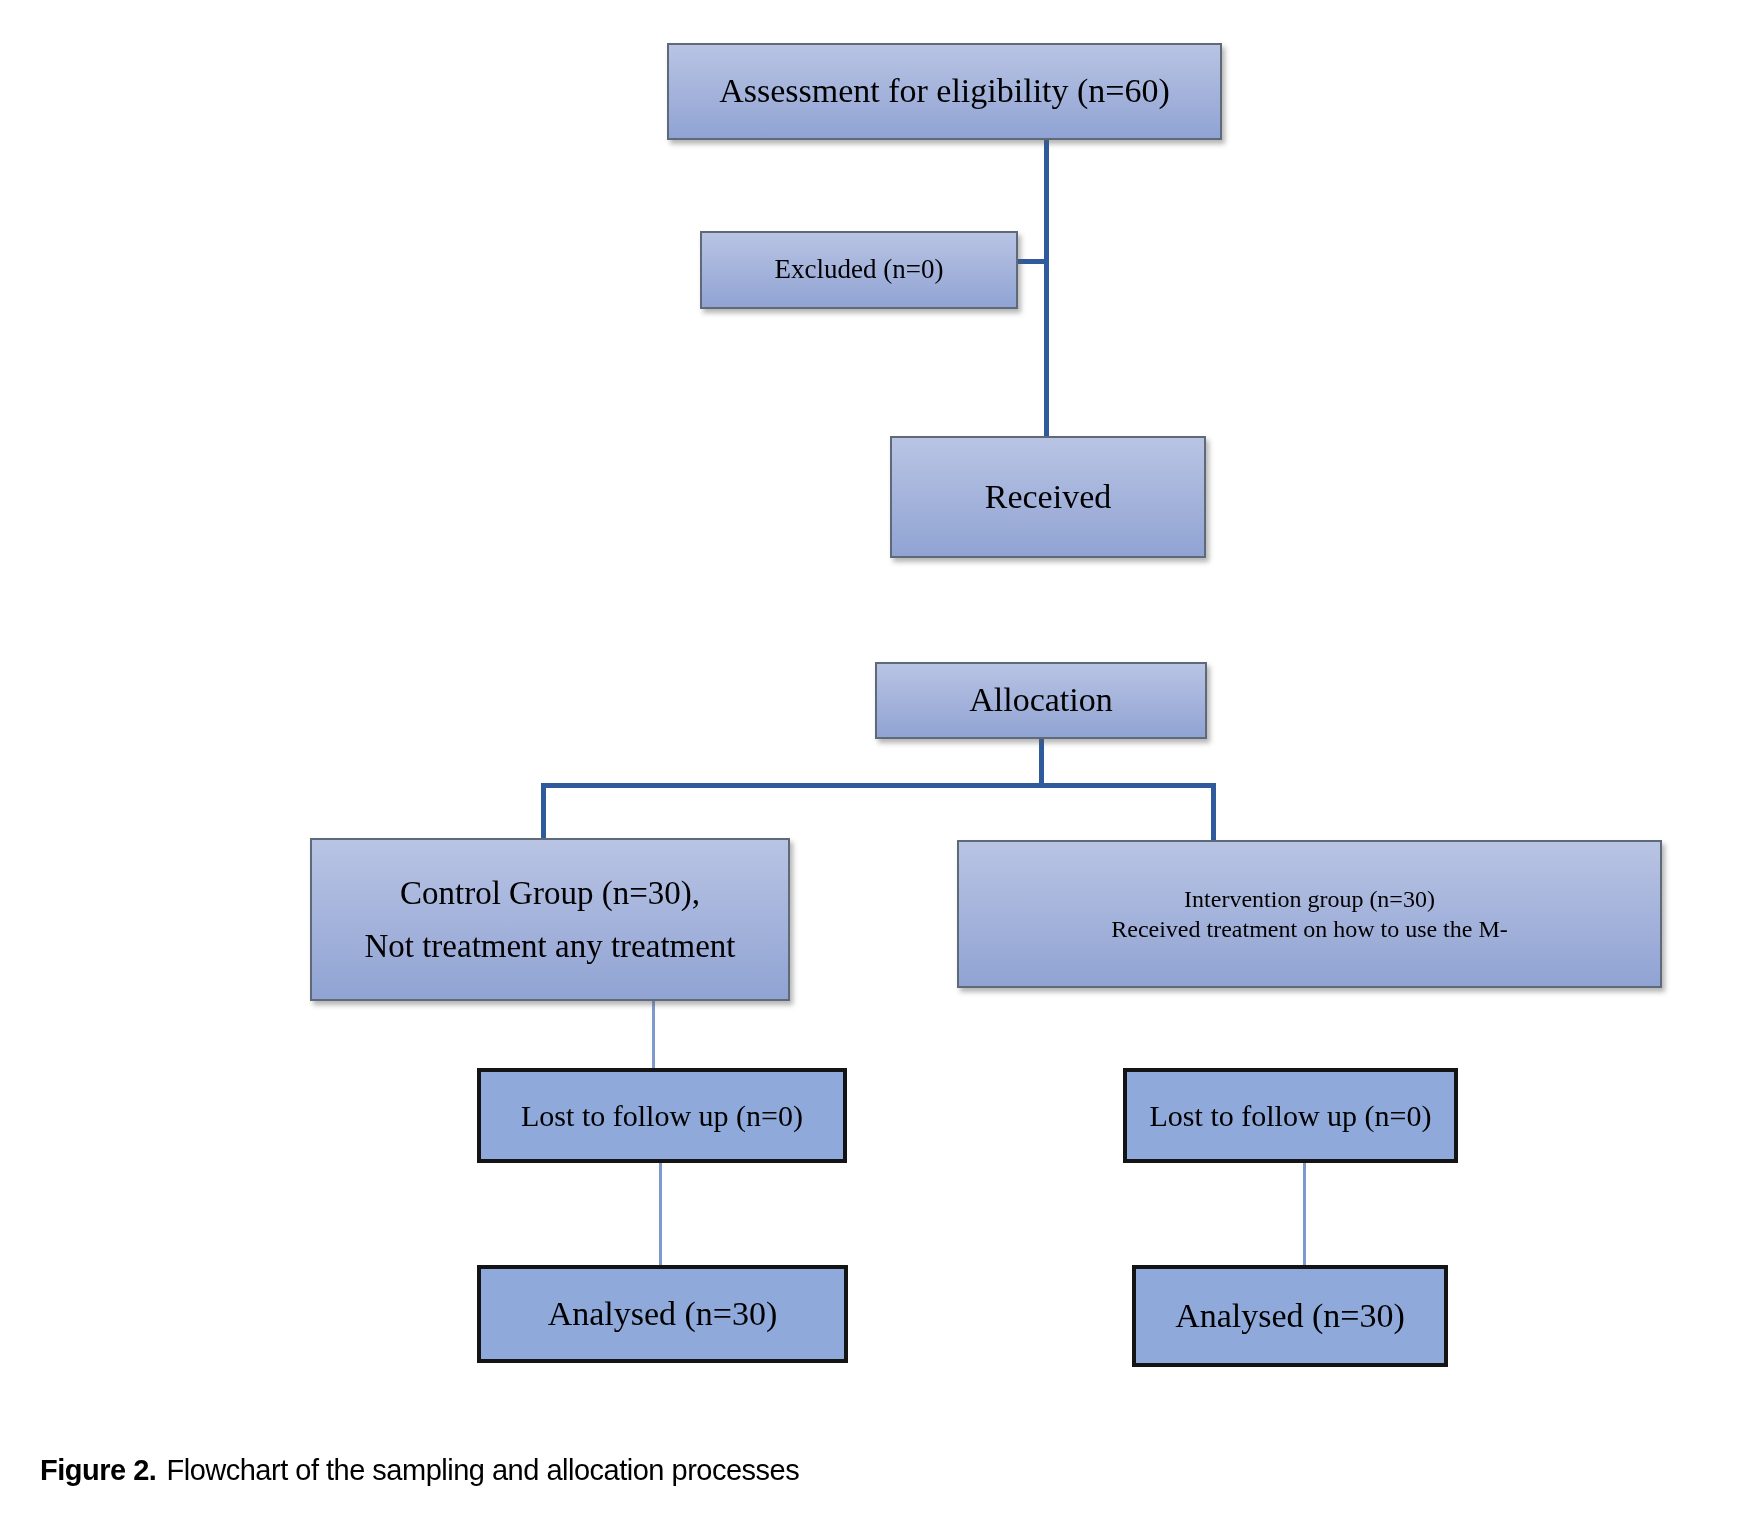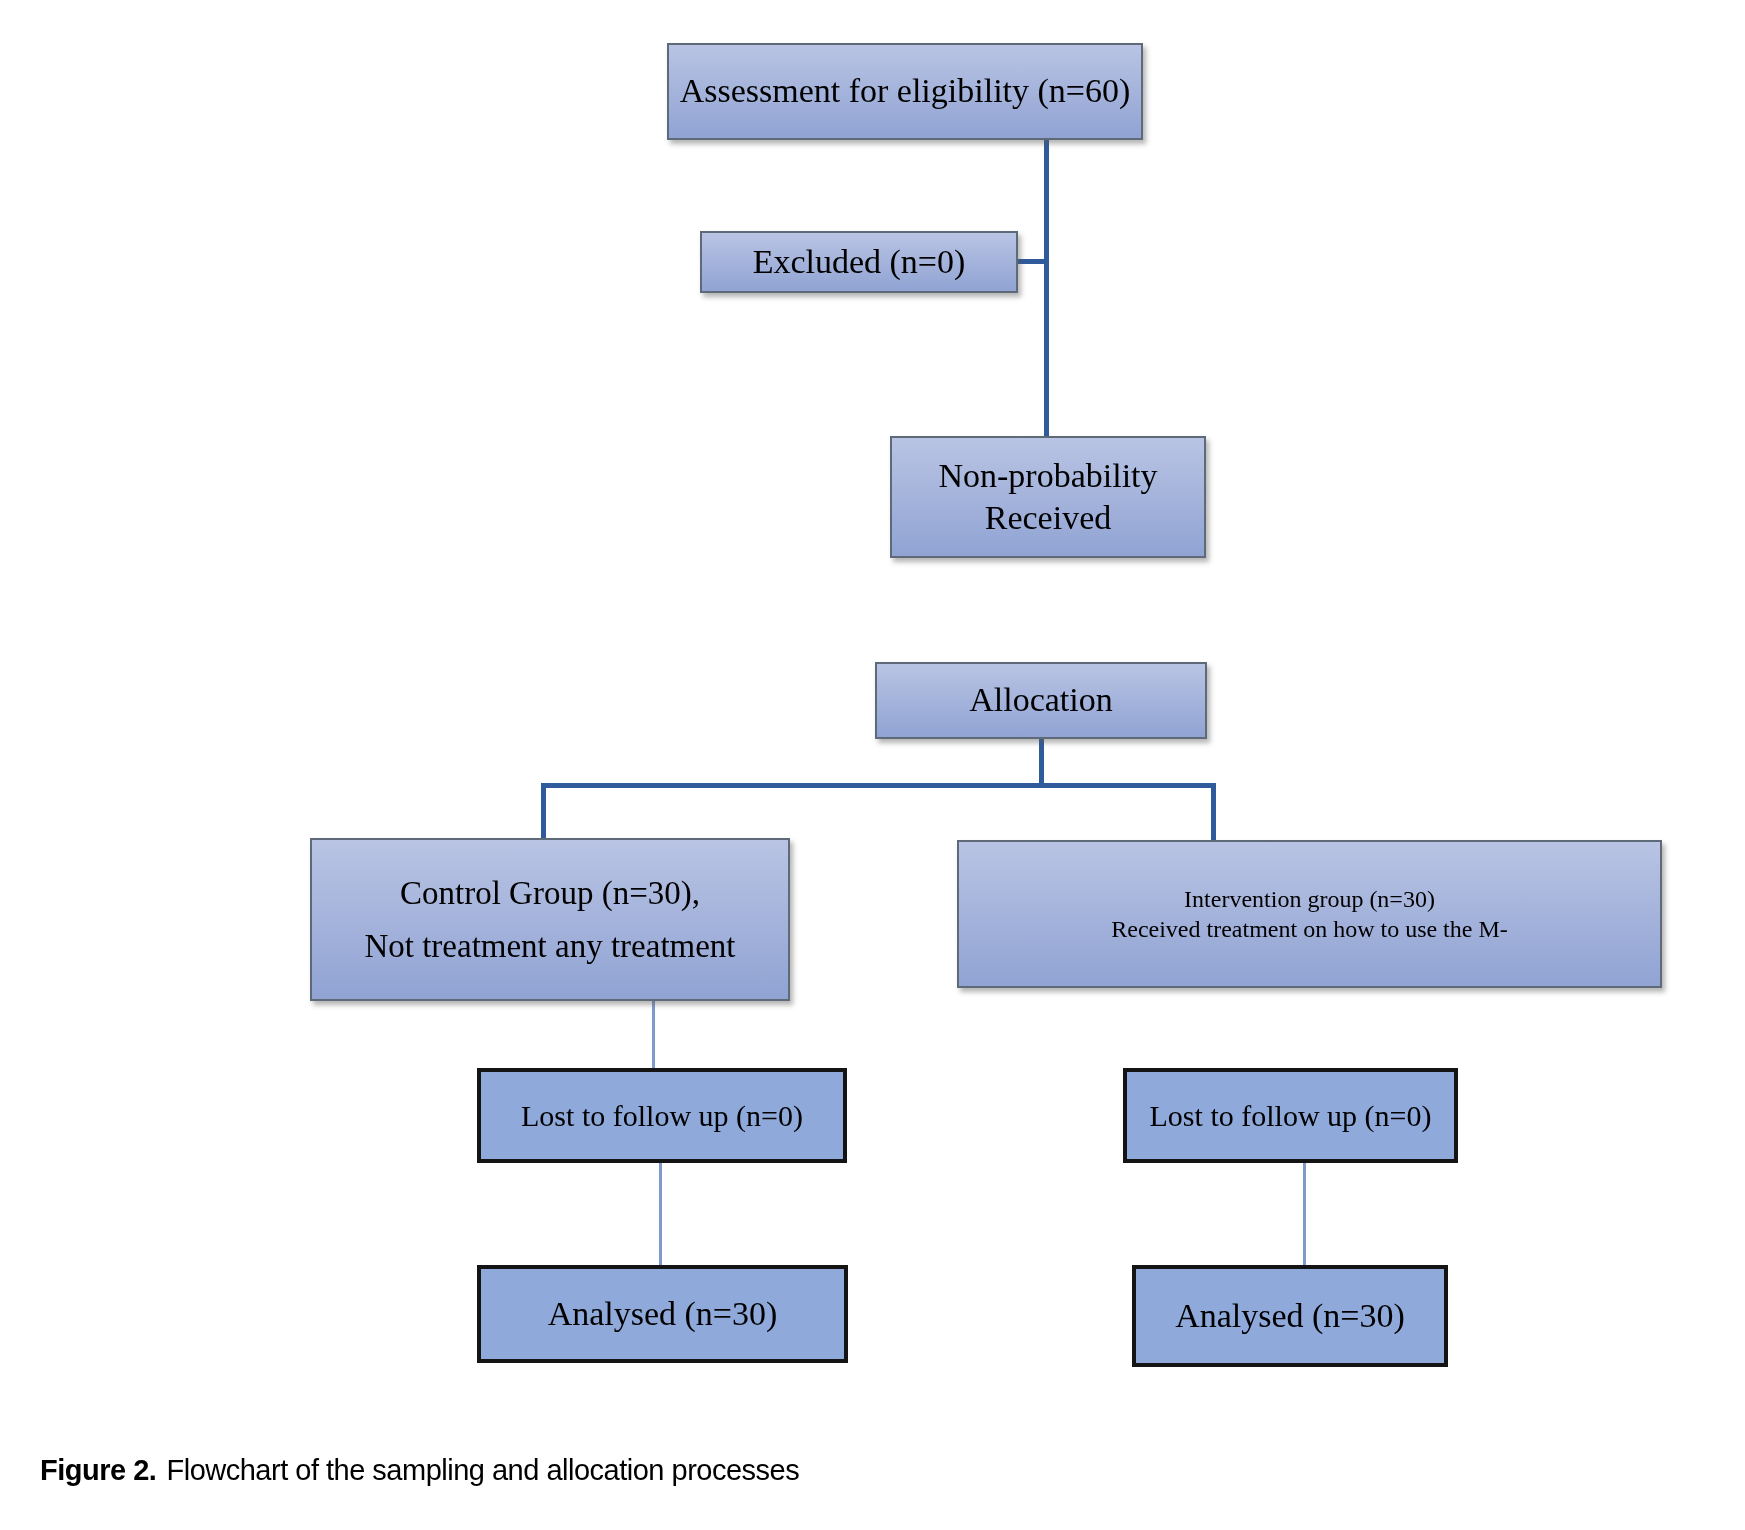--- a/index.html
+++ b/index.html
@@ -65,30 +65,29 @@
   <div class="conn dark" style="left:1018px;top:259px;width:26px;height:5px;"></div>
   <div class="conn dark" style="left:1039px;top:702px;width:5px;height:81px;"></div>
   <div class="conn dark" style="left:541px;top:783px;width:675px;height:5px;"></div>
   <div class="conn dark" style="left:541px;top:783px;width:5px;height:55px;"></div>
   <div class="conn dark" style="left:1211px;top:783px;width:5px;height:57px;"></div>
 
   <div class="conn light" style="left:652px;top:980px;width:3px;height:88px;"></div>
   <div class="conn light" style="left:659px;top:1163px;width:3px;height:102px;"></div>
   <div class="conn light" style="left:1303px;top:1163px;width:3px;height:102px;"></div>
 
-  <div class="node grad" style="left:667px;top:43px;width:476px;height:97px;font-size:34px;">
+  <div class="node grad" style="left:667px;top:43px;width:555px;height:97px;font-size:34px;">
     <div class="ln">Assessment for eligibility (n=60)</div>
   </div>
 
-  <div class="node grad" style="left:700px;top:231px;width:318px;height:62px;font-size:34px;">
+  <div class="node grad" style="left:700px;top:231px;width:318px;height:78px;font-size:27px;">
     <div class="ln">Excluded (n=0)</div>
   </div>
 
   <div class="node grad" style="left:890px;top:436px;width:316px;height:122px;font-size:34px;">
-    <div class="ln">Non-probability</div>
     <div class="ln">Received</div>
   </div>
 
   <div class="node grad" style="left:875px;top:625px;width:332px;height:77px;font-size:34px;margin-top:37px;">
     <div class="ln">Allocation</div>
   </div>
 
   <div class="node grad" style="left:310px;top:838px;width:480px;height:163px;font-size:33px;line-height:1.6;">
     <div class="ln">Control Group (n=30),</div>
     <div class="ln">Not treatment any treatment</div>

